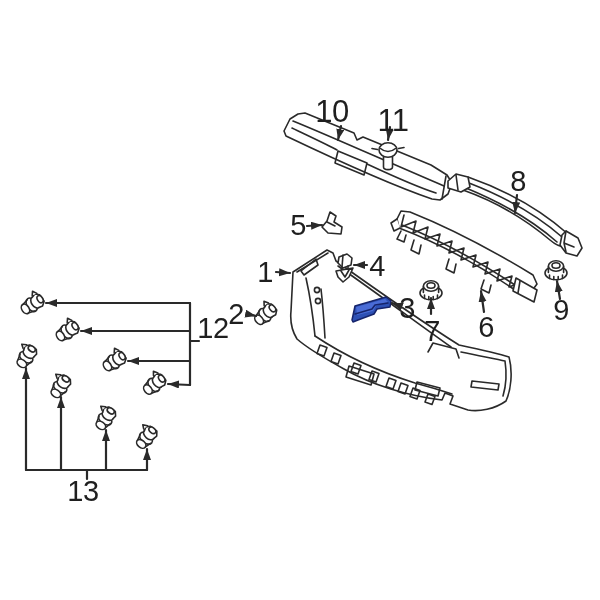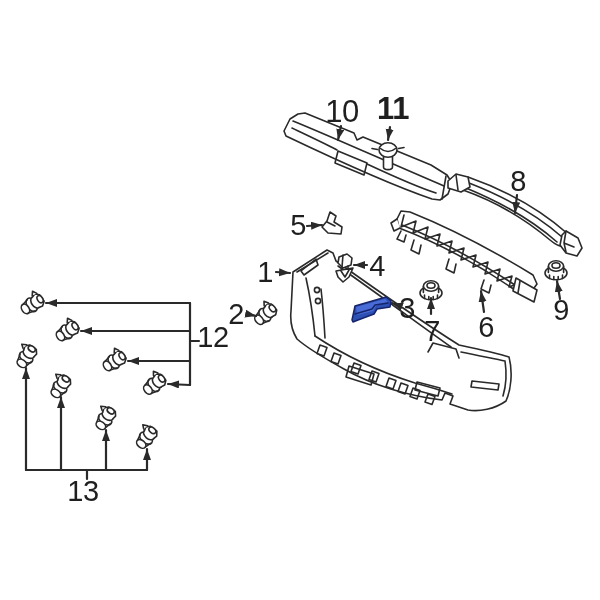--- a/index.html
+++ b/index.html
@@ -183,18 +183,18 @@
 
 <div class="callout" style="left:265px;top:272px;">1</div>
 <div class="callout" style="left:236px;top:314px;">2</div>
 <div class="callout" style="left:407px;top:308px;">3</div>
 <div class="callout" style="left:377px;top:266px;">4</div>
 <div class="callout" style="left:298px;top:225px;">5</div>
 <div class="callout" style="left:486px;top:327px;">6</div>
 <div class="callout" style="left:432px;top:331px;">7</div>
 <div class="callout" style="left:518px;top:181px;">8</div>
 <div class="callout" style="left:561px;top:310px;">9</div>
-<div class="callout big" style="left:342px;top:111px;">10</div>
-<div class="callout big" style="left:393px;top:108px;font-weight:bold;">11</div>
-<div class="callout" style="left:213px;top:337px;">12</div>
+<div class="callout big" style="left:332px;top:111px;">10</div>
+<div class="callout big" style="left:393px;top:120px;">11</div>
+<div class="callout" style="left:213px;top:328px;">12</div>
 <div class="callout" style="left:83px;top:491px;">13</div>
 
 </div>
 
 </body></html>

